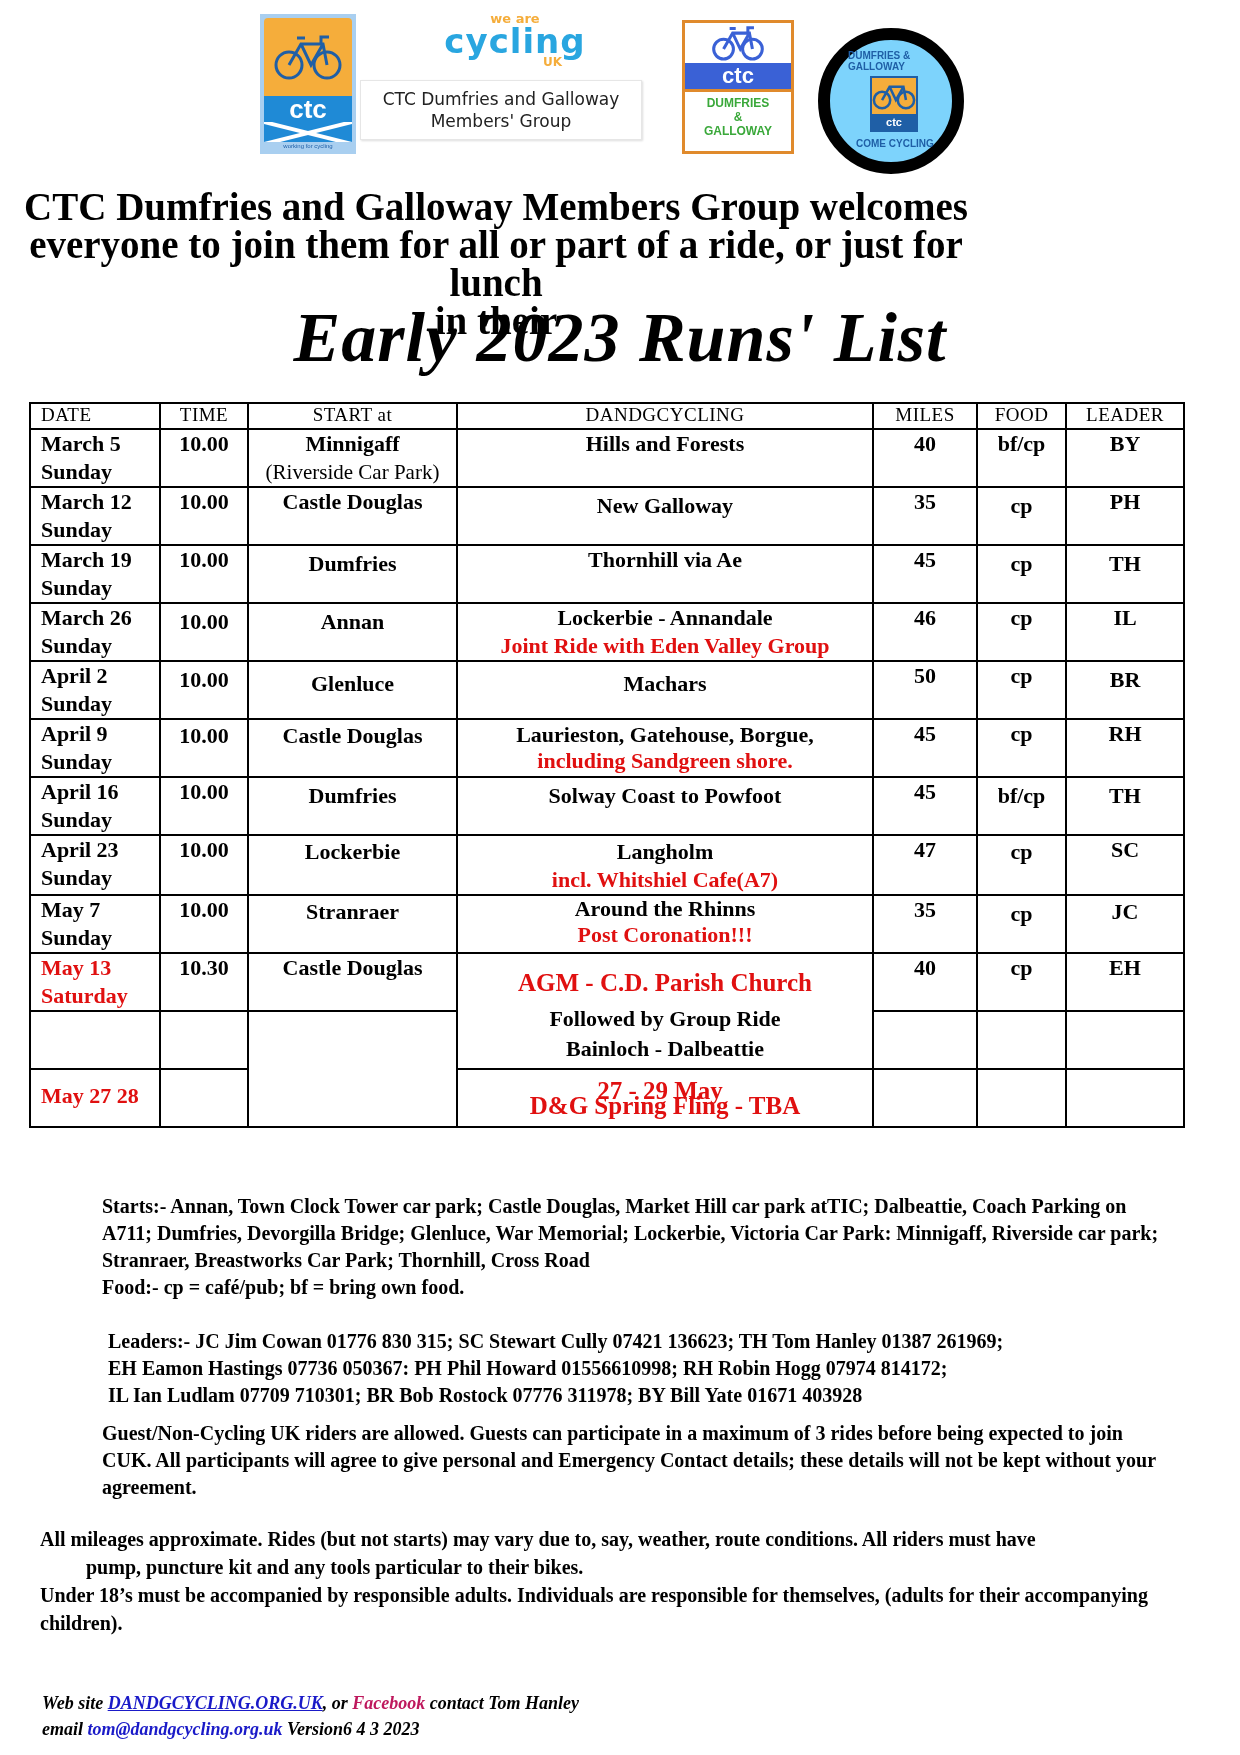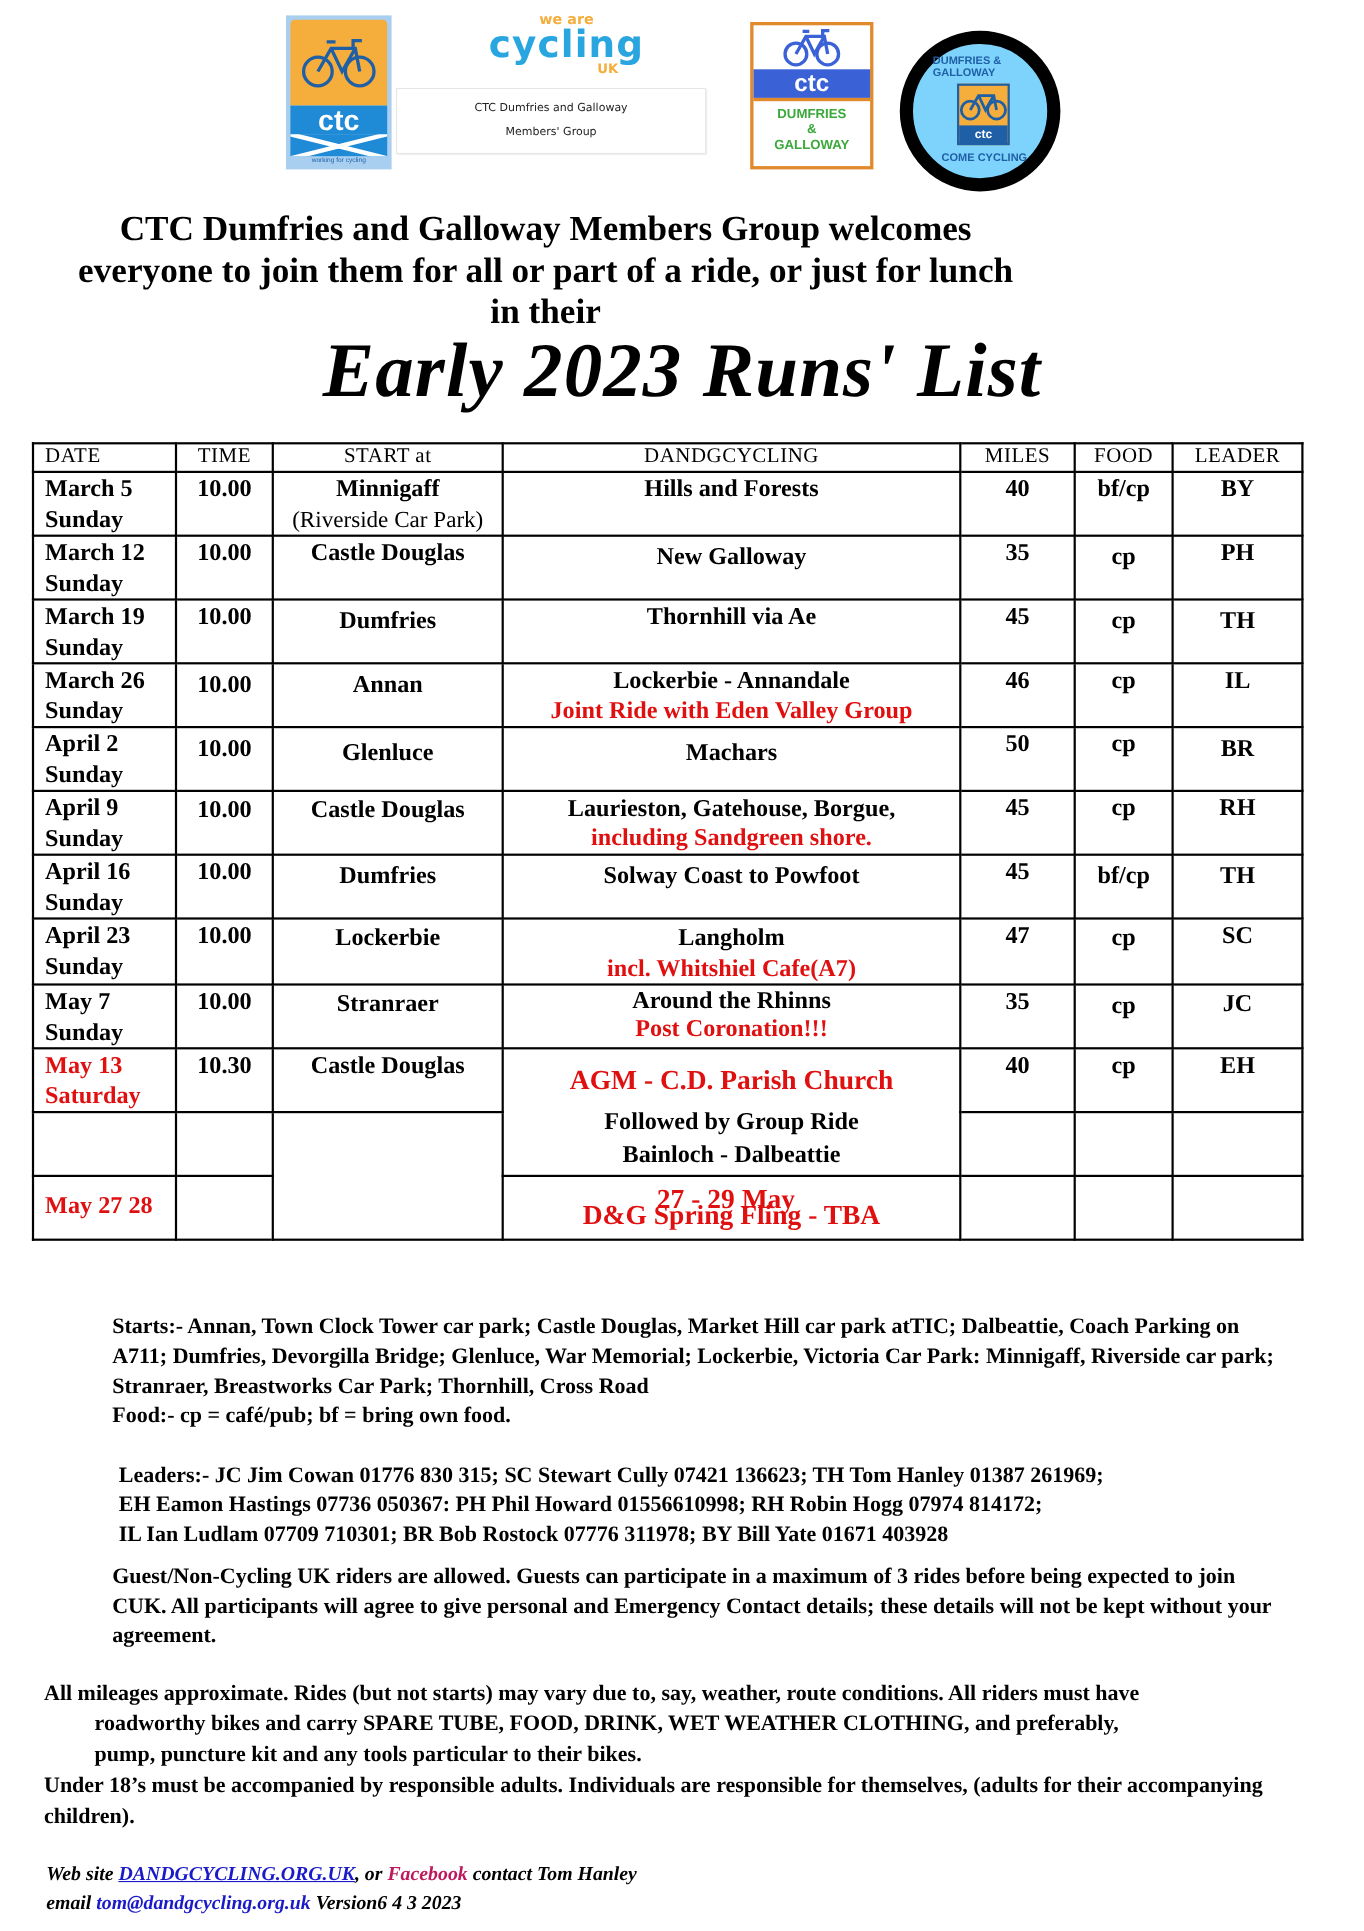--- a/index.html
+++ b/index.html
@@ -13,31 +13,31 @@
   .logo-ctc .low { background:#1f8ad6; height:20px; position:relative; overflow:hidden; }
   .logo-ctc .low:before, .logo-ctc .low:after { content:""; position:absolute; left:-10px; right:-10px; top:9px; height:4px; background:#fff; }
   .logo-ctc .low:before { transform:rotate(14deg); }
   .logo-ctc .low:after { transform:rotate(-14deg); }
   .logo-ctc .tag { font:6px "Liberation Sans", sans-serif; color:#1f5fa6; text-align:center; margin-top:1px; }
   .logo-cuk { left:440px; top:12px; width:150px; height:58px; text-align:center; font-family:"DejaVu Sans", sans-serif; }
   .logo-cuk .we { color:#f5ad3b; font-size:13px; font-weight:bold; line-height:13px; }
   .logo-cuk .cyc { color:#29a6e0; font-size:34px; font-weight:bold; line-height:32px; letter-spacing:1px; }
   .logo-cuk .uk { color:#f5ad3b; font-size:12px; font-weight:bold; line-height:10px; text-align:right; padding-right:28px; }
   .members-box { left:360px; top:80px; width:282px; height:60px; border:1px solid #e6e6e6; box-shadow:1px 1px 2px #ddd;
-                 text-align:center; font-family:"DejaVu Sans", sans-serif; font-size:10px; line-height:22px; padding-top:7px; box-sizing:border-box; color:#222; }
+                 text-align:center; font-family:"DejaVu Sans", sans-serif; font-size:17px; line-height:22px; padding-top:7px; box-sizing:border-box; color:#222; }
   .logo-dg { left:682px; top:20px; width:112px; height:134px; border:3px solid #e08a2c; box-sizing:border-box; background:#fff; }
   .logo-dg .bike { height:40px; display:flex; justify-content:center; align-items:center; }
   .logo-dg .ctc { background:#3a61d6; color:#fff; text-align:center; font:bold 22px "Liberation Sans", sans-serif; height:26px; line-height:26px; }
   .logo-dg .txt { color:#3aa83a; text-align:center; font:bold 12px "Liberation Sans", sans-serif; line-height:14px; padding-top:4px; border-top:3px solid #e08a2c; }
   .badge { left:818px; top:28px; width:146px; height:146px; border-radius:50%; border:12px solid #000; box-sizing:border-box; background:#7dd3fc; }
   .badge .inner { position:absolute; left:40px; top:36px; width:44px; height:52px; background:#f5ad3b; border:2px solid #1f5fa6; }
   .badge .inner .c { position:absolute; bottom:0; left:0; right:0; height:16px; background:#1f5fa6; color:#fff; font:bold 11px "Liberation Sans", sans-serif; text-align:center; line-height:16px; }
   .badge .arc { position:absolute; font:bold 10px "Liberation Sans", sans-serif; color:#1f5fa6; }
   
-  .intro { left:0; width:992px; top:188px; text-align:center; font-weight:bold; font-size:32px; line-height:38px; }
+  .intro { left:0; width:992px; top:188px; text-align:center; font-weight:bold; font-size:39px; line-height:38px; }
   .title { left:0; width:1240px; top:300px; text-align:center; font-weight:bold; font-style:italic; font-size:70px; line-height:76px; letter-spacing:1px; }
   
   .runs { position:absolute; left:29px; top:402px; border-collapse:collapse; table-layout:fixed; }
   .runs td, .runs th { border:2px solid #000; padding:0; vertical-align:top; font-weight:bold; }
   .runs th { font-size:19px; font-weight:normal; height:24px; line-height:22px; text-align:center; letter-spacing:0.5px; }
   .runs th.date { text-align:left; padding-left:10px; }
   .runs td { font-size:22px; line-height:28px; height:56px; }
   .c-date { text-align:left; padding-left:10px !important; }
   .c-center { text-align:center; }
   .red { color:#e01010; }
@@ -370,21 +370,20 @@
 </div>
 <div class="abs notes leaders">
   <div>Leaders:- JC Jim Cowan 01776 830 315; SC Stewart Cully 07421 136623; TH Tom Hanley 01387 261969;</div>
   <div>EH Eamon Hastings 07736 050367: PH Phil Howard 01556610998;  RH Robin Hogg 07974 814172;</div>
   <div>IL Ian Ludlam 07709 710301; BR Bob Rostock 07776 311978; BY Bill Yate 01671 403928</div>
 </div>
 <div class="abs notes guest">Guest/Non-Cycling UK riders are allowed. Guests can participate in a maximum of 3 rides before being expected to join CUK. All participants will agree to give personal and Emergency Contact details;  these details will not be kept without your agreement.</div>
 
 <div class="abs para">
   <span>All mileages approximate. Rides (but not starts) may vary due to, say, weather, route conditions.  All riders must have</span>
-  <span class="indent">roadworthy bikes and carry SPARE TUBE, FOOD, DRINK, WET WEATHER CLOTHING, and preferably,</span>
   <span class="indent">pump, puncture kit and any tools particular to their bikes.</span>
   <span>Under 18’s must be accompanied by responsible adults. Individuals are responsible for themselves,  (adults for their accompanying children).</span>
 </div>
 
 <div class="abs footer">
   <div>
     <span>Web site </span><span class="link">DANDGCYCLING.ORG.UK</span><span>, or </span><span class="navy">Facebook</span><span> contact  Tom Hanley</span>
   </div>
   <div>
     <span>email </span><span class="blue">tom@dandgcycling.org.uk</span><span> Version6  4  3 2023</span>

